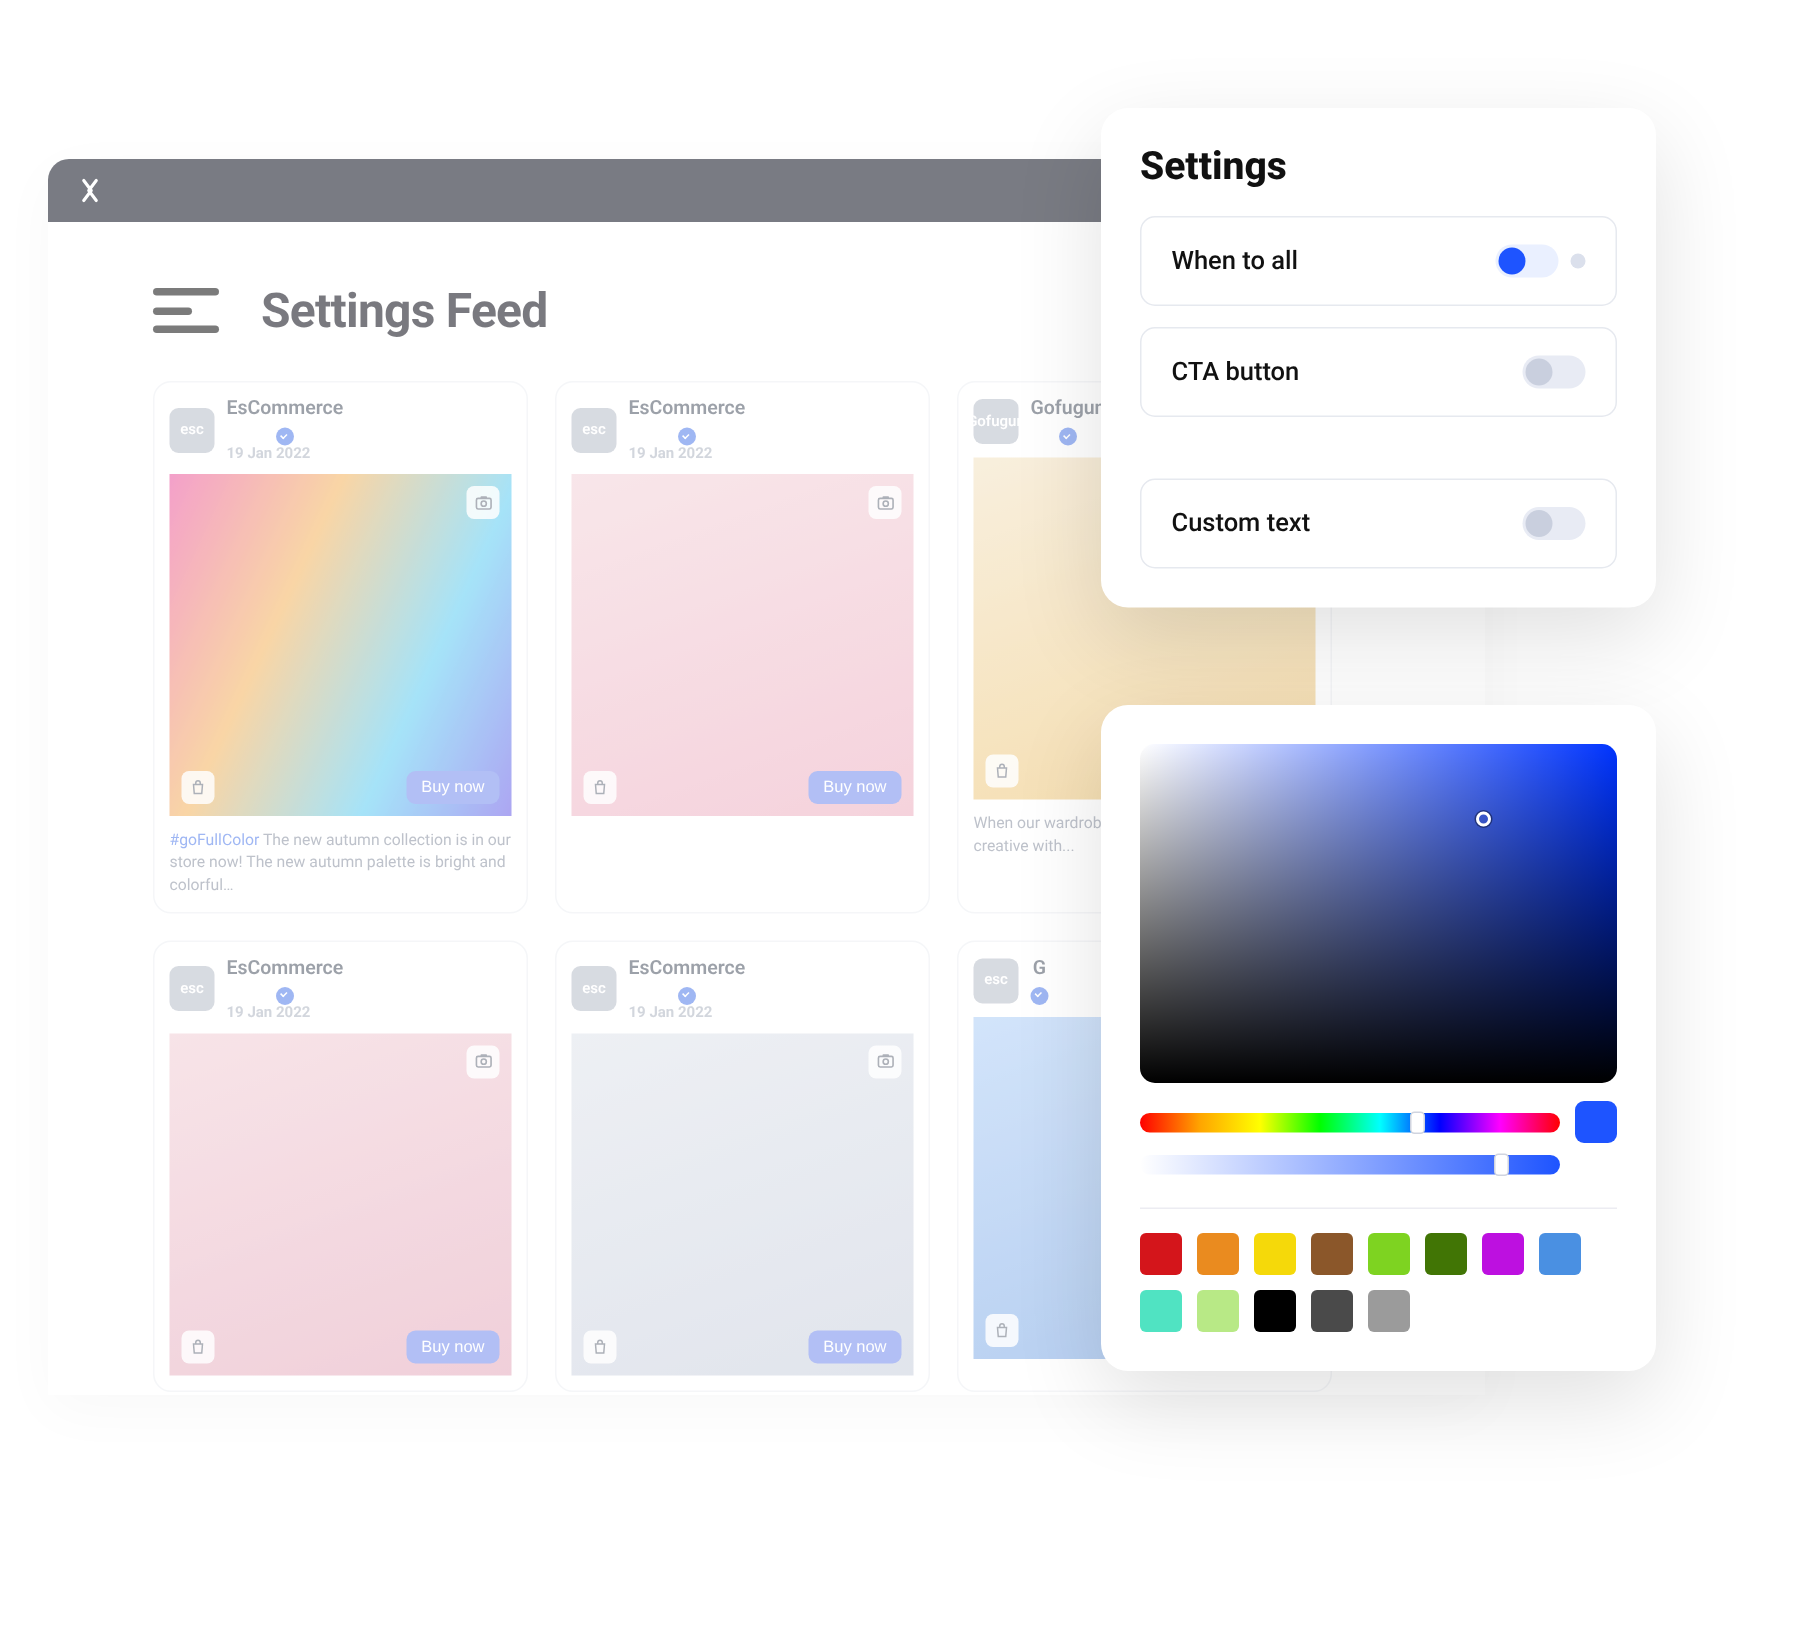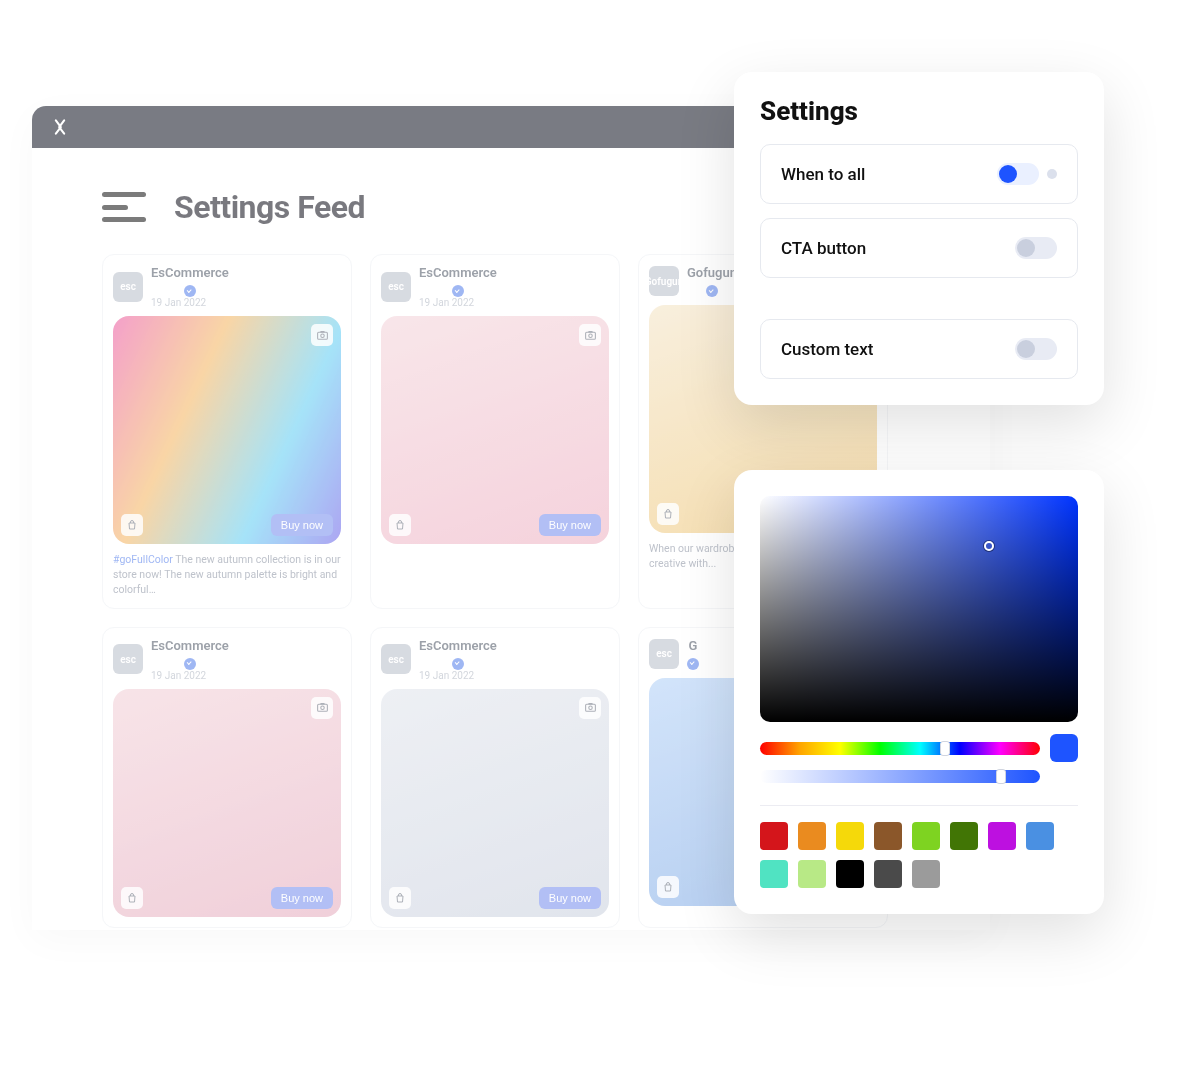--- a/index.html
+++ b/index.html
@@ -62,32 +62,32 @@
     gap:8px;
   }
   .card-head { display:flex; align-items:center; gap:8px; }
   .avatar{
     width:30px; height:30px; border-radius:6px;
     background:#b7becb; color:#fff; font-size:10px; font-weight:600;
     display:flex; align-items:center; justify-content:center;
   }
   .brand-line{ display:flex; flex-direction:column; }
   .brand-name{ font-size:13px; font-weight:650; color:#4b5566; display:flex; align-items:center; gap:5px;flex-direction:column;}
-  .brand-date{ font-size:10px; color:#aeb6c4; }
+  .brand-date{ font-size:10px; color:#aeb6c4;font-weight:bold; }
   .verify-badge{
     width:12px; height:12px; border-radius:50%;
     background:#4b7dff; display:inline-block; position:relative;
   }
   .verify-badge::after{
     content:""; position:absolute; left:3px; top:3.5px; width:3px; height:1.5px;
     border-left:1.5px solid #fff; border-bottom:1.5px solid #fff; transform:rotate(-45deg);
   }
 
   .thumb{
-    position:relative; width:100%; aspect-ratio:1/1; border-radius:16px;
+    position:relative; width:100%; aspect-ratio:1/1; border-radius:0;
     display:flex; align-items:flex-end; justify-content:space-between;
     padding:8px; overflow:hidden;
   }
   .thumb .media-icon{
     position:absolute; top:8px; right:8px; width:22px; height:22px;
     border-radius:5px; background:rgba(255,255,255,.85);
     display:flex; align-items:center; justify-content:center;
   }
   .bag-icon{
     width:22px; height:22px; border-radius:5px; background:rgba(255,255,255,.85);

